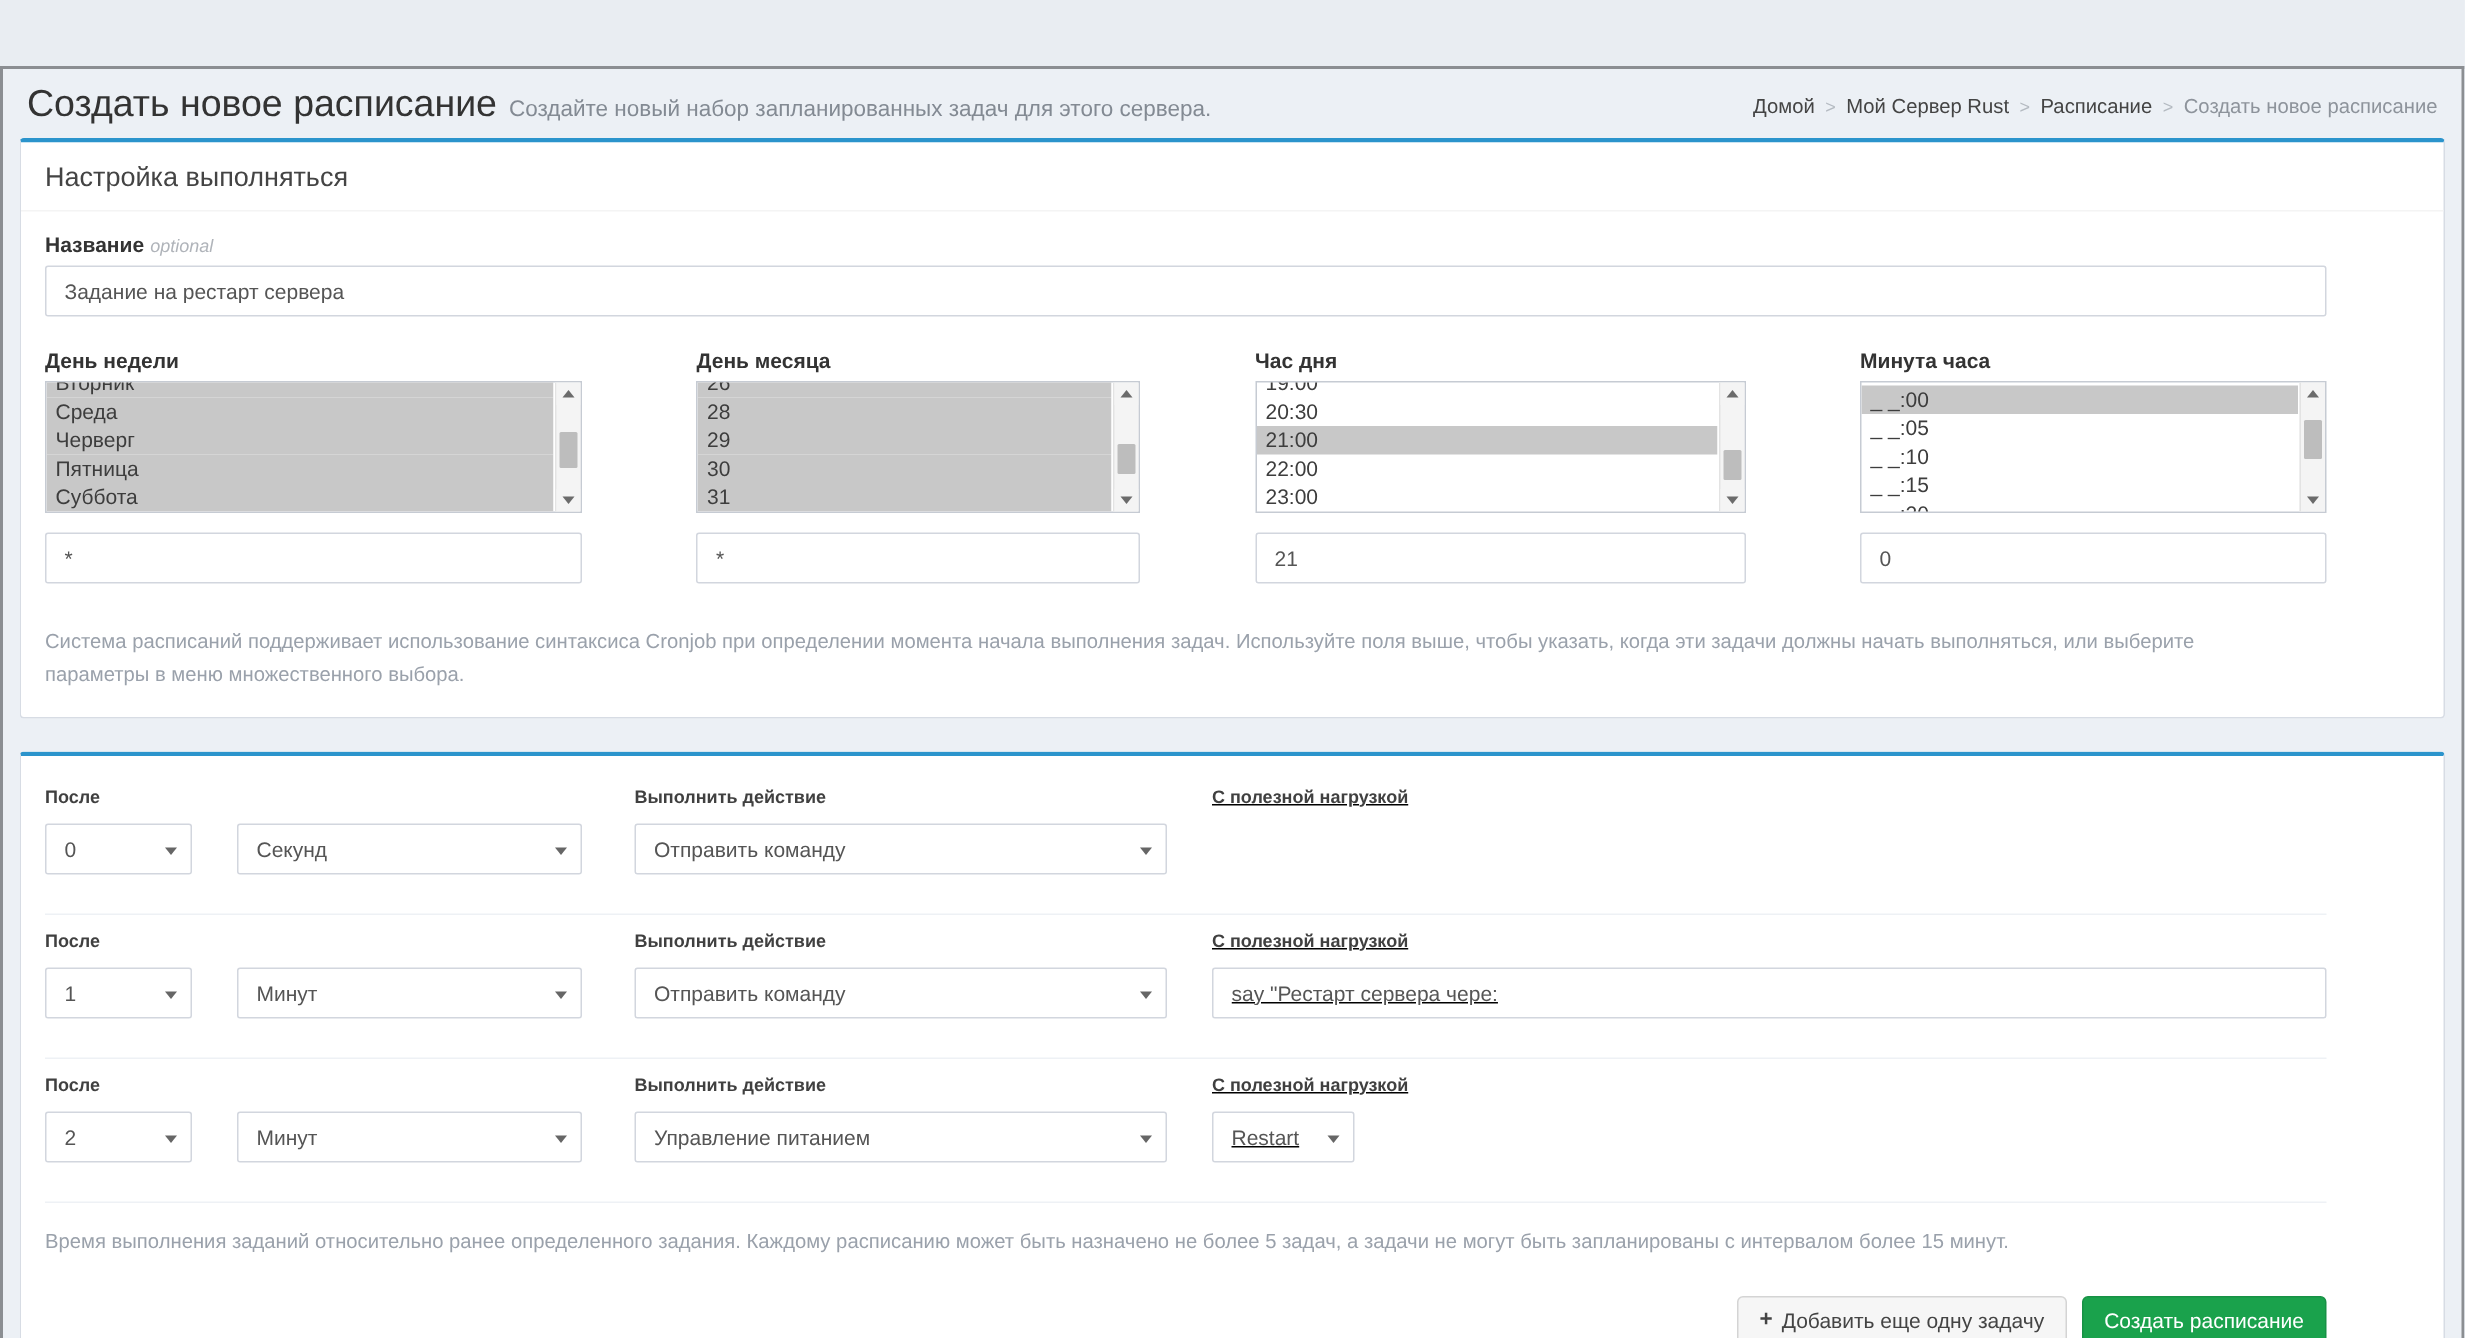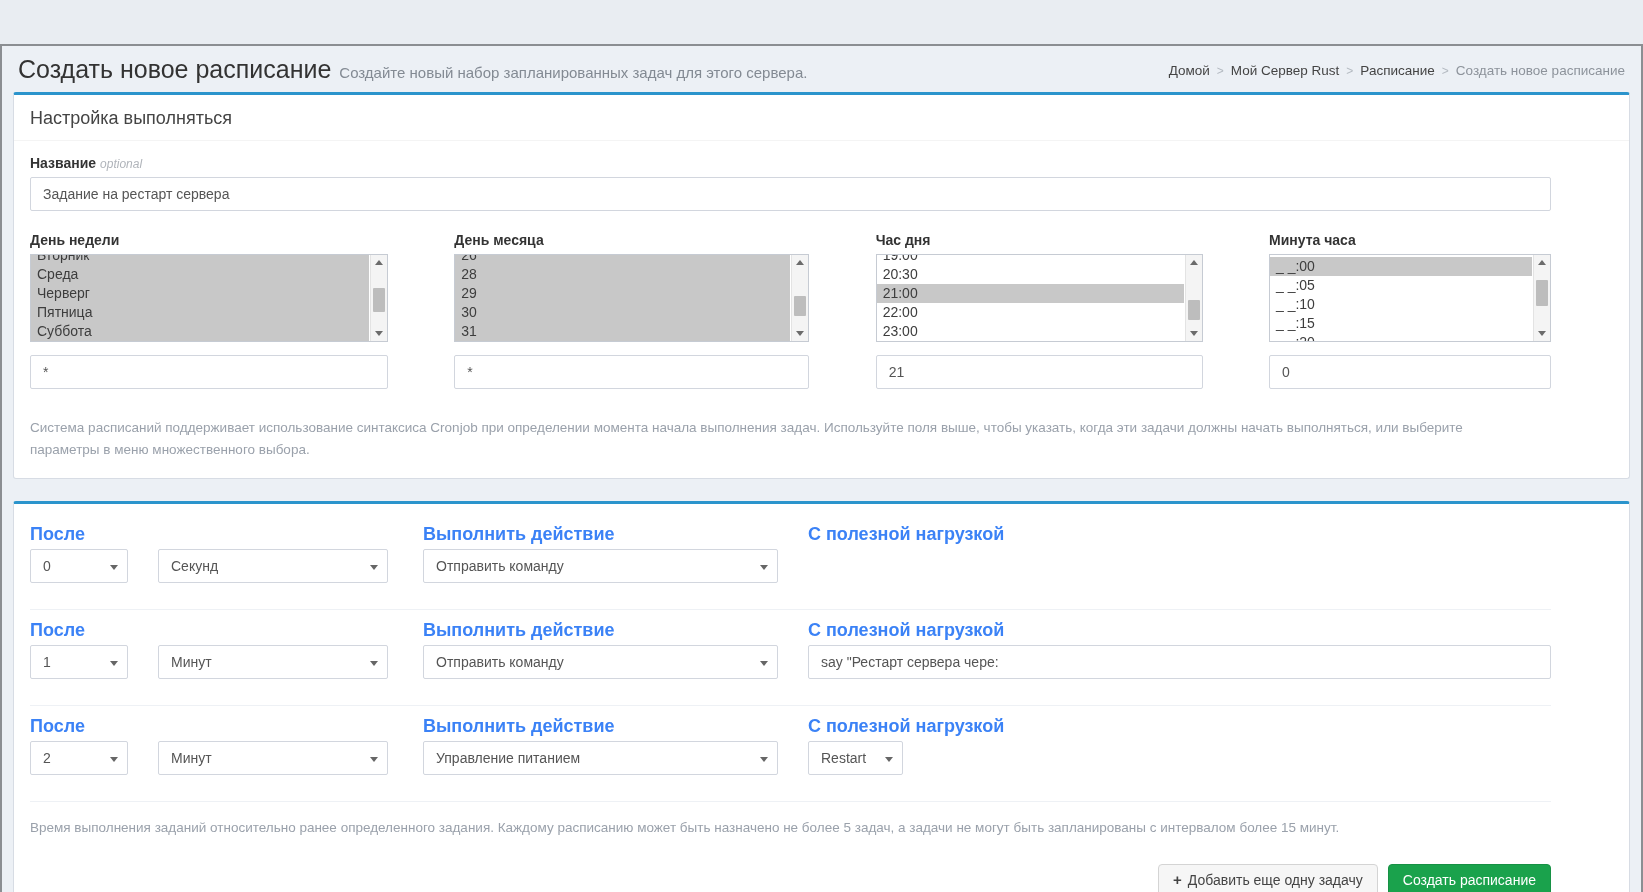--- a/index.html
+++ b/index.html
@@ -54,22 +54,22 @@
   input.form-input {
     display: block; width: 100%; height: 34px;
     border: 1px solid #d2d6de; border-radius: 2px;
     padding: 6px 12px; font-size: 14px; color: #555;
     font-family: inherit; background: #fff; outline: none;
   }
   .name-row { margin-bottom: 21px; }
 
   
   .cron-grid { display: flex; justify-content: space-between; margin-bottom: 28px; }
-  .cron-col.w1 { width: 358px; } .cron-col.w2 { width: 355px; }
-  .cron-col.w3 { width: 327px; } .cron-col.w4 { width: 282px; }
+  .cron-col.w1 { width: 358px; } .cron-col.w2 { width: 296px; }
+  .cron-col.w3 { width: 327px; } .cron-col.w4 { width: 311px; }
   .listbox {
     position: relative; height: 88px; background: #fff;
     border: 1px solid #c6cbd3; overflow: hidden;
   }
   .list-items { margin-right: 18px; overflow: hidden; height: 100%; }
   .clip-top .list-items { margin-top: -9px; height: 97px; }
   .opt {
     height: 19px; line-height: 19px; font-size: 14px;
     color: #3d3d3d; padding-left: 6px; white-space: nowrap;
   }
@@ -91,22 +91,22 @@
   .help-text { font-size: 13.5px; color: #9aa1ab; line-height: 1.65; max-width: 1480px; }
 
   
   .tasks-body { padding: 10px 16px 14px 16px; }
   .task-row { display: flex; padding: 10px 0 26px 0; }
   .task-row + .task-row { border-top: 1px solid #eef1f5; }
   .cell { display: flex; flex-direction: column; }
   .c-delay { width: 98px; }
   .c-unit { width: 230px; margin-left: 30px; }
   .c-action { width: 355px; margin-left: 35px; justify-content: flex-end; }
-  .c-payload { flex: 1; margin-left: 30px; }
-  .t-label { font-size: 18px; font-weight: 700; color: #3b82f6; height: 25px; }
+  .c-payload { flex: 1; margin-left: 30px; text-decoration: underline; }
+  .t-label { font-size: 12px; font-weight: 700; color: #404040; height: 25px; }
   .t-label.ghost { visibility: hidden; }
   .select {
     position: relative; height: 34px; border: 1px solid #d2d6de; border-radius: 2px;
     background: #fff; font-size: 14px; color: #555;
     display: flex; align-items: center; padding: 0 26px 0 12px; cursor: default;
     white-space: nowrap; overflow: hidden;
   }
   .select .caret {
     position: absolute; right: 9px; top: 15px; width: 0; height: 0;
     border-left: 4.5px solid transparent; border-right: 4.5px solid transparent;

